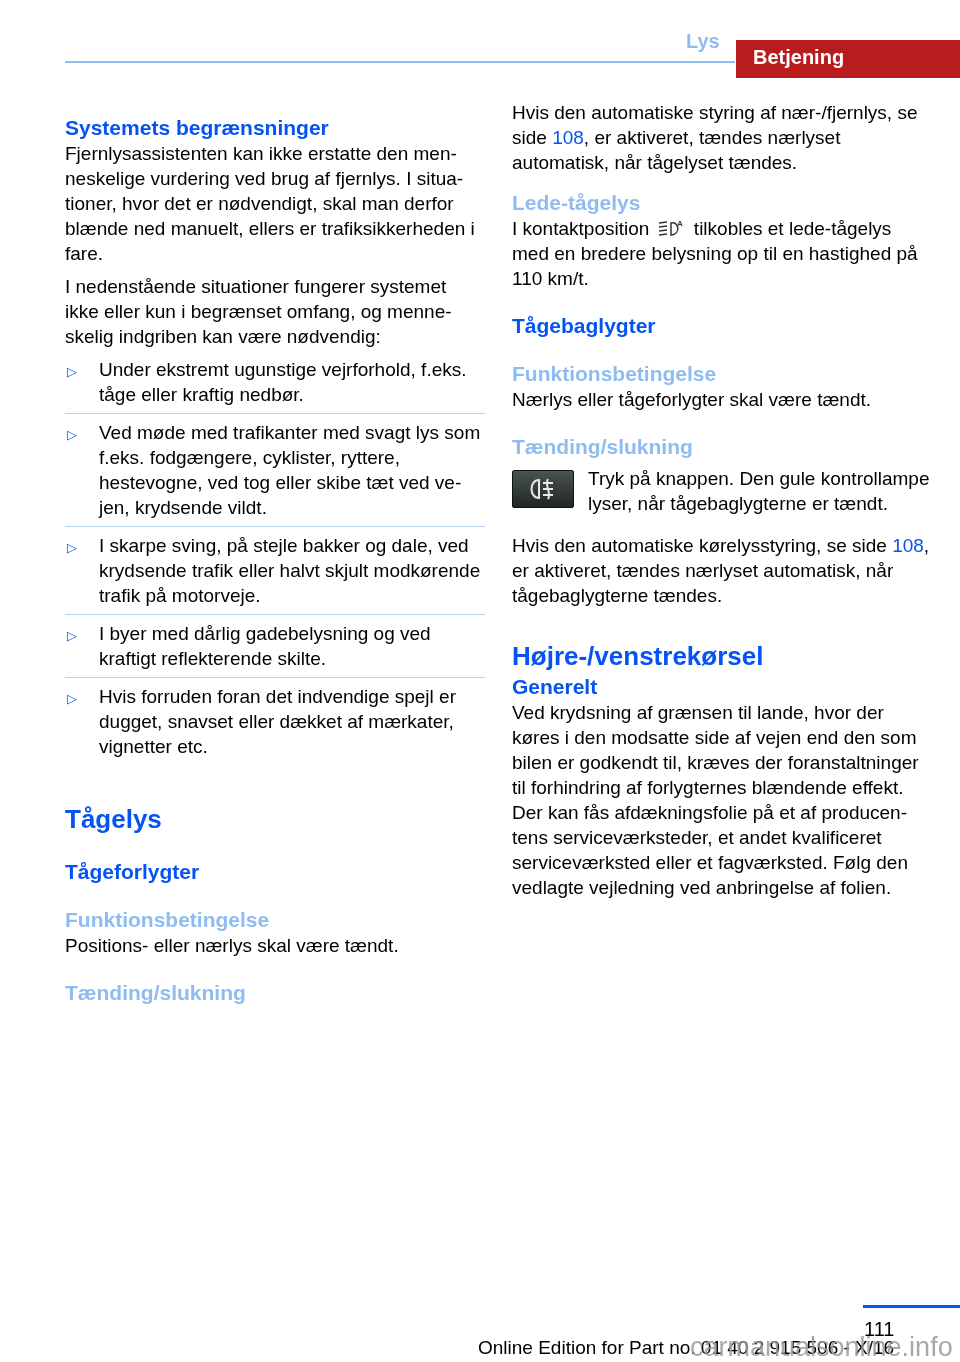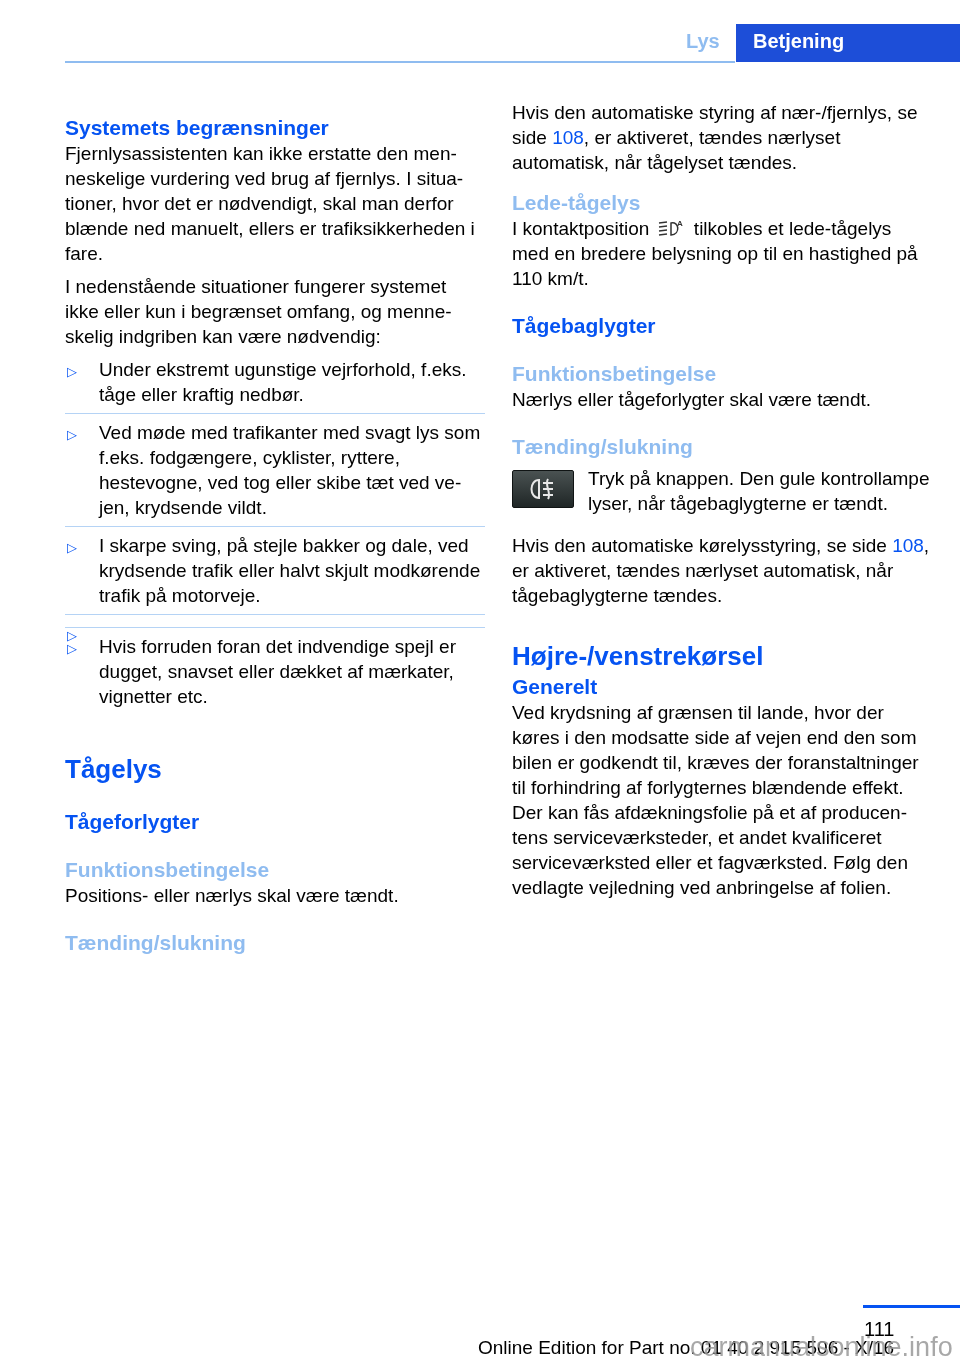--- a/index.html
+++ b/index.html
@@ -1,20 +1,20 @@
 <!DOCTYPE html>
 <html><head>
 <meta charset="utf-8">
 <style>
   html, body { margin:0; padding:0; background:#fff; }
   body { width:960px; height:1362px; position:relative; overflow:hidden;
          font-family:"Liberation Sans", "DejaVu Sans", sans-serif; color:#000; }
   .hdr-line { position:absolute; left:65px; top:61px; width:670px; height:2px; background:#8fbcf0; }
   .tab-lys { position:absolute; left:686px; top:30px; font-size:20px; font-weight:bold; color:#8fbcf0; }
-  .tab-bet { position:absolute; left:736px; top:24px; width:224px; height:38px; background:#1d4ed8;
+  .tab-bet { position:absolute; left:736px; top:40px; width:224px; height:38px; background:#b91c1c;
              color:#fff; font-size:20px; font-weight:bold; box-sizing:border-box; padding:6px 0 0 17px; }
   .col { position:absolute; top:100px; width:420px; }
   .col-l { left:65px; }
   .col-r { left:512px; width:420px; }
   p { margin:0; font-size:19px; line-height:25px; }
   a.ref { color:#0553f2; text-decoration:none; }
   .h1 { font-size:26px; font-weight:bold; color:#0553f2; line-height:36px; }
   .h2 { font-size:21px; font-weight:bold; color:#0553f2; line-height:26px; }
   .h3 { font-size:21px; font-weight:bold; color:#8fbcf0; line-height:26px; }
   ul.bul { list-style:none; margin:0; padding:0; }
@@ -42,21 +42,21 @@
 <div class="col col-l">
 
   <div class="h2" style="margin-top:15px;">Systemets begrænsninger</div>
   <p>Fjernlysassistenten kan ikke erstatte den men­neskelige vurdering ved brug af fjernlys. I situa­tioner, hvor det er nødvendigt, skal man derfor blænde ned manuelt, ellers er trafiksikkerhe­den i fare.</p>
   <p style="margin-top:8px;">I nedenstående situationer fungerer systemet ikke eller kun i begrænset omfang, og menne­skelig indgriben kan være nødvendig:</p>
 
   <ul class="bul" style="margin-top:6px;">
     <li><span class="tri">▷</span><span>Under ekstremt ugunstige vejrforhold, f.eks. tåge eller kraftig nedbør.</span></li>
     <li><span class="tri">▷</span><span>Ved møde med trafikanter med svagt lys som f.eks. fodgængere, cyklister, ryttere, hestevogne, ved tog eller skibe tæt ved ve­jen, krydsende vildt.</span></li>
     <li><span class="tri">▷</span><span>I skarpe sving, på stejle bakker og dale, ved krydsende trafik eller halvt skjult modkø­rende trafik på motorveje.</span></li>
-    <li><span class="tri">▷</span></li>
+    <li><span class="tri">▷</span><span>I byer med dårlig gadebelysning og ved kraftigt reflekterende skilte.</span></li>
     <li><span class="tri">▷</span><span>Hvis forruden foran det indvendige spejl er dugget, snavset eller dækket af mærkater, vignetter etc.</span></li>
   </ul>
 
   <div class="h1" style="margin-top:36px;">Tågelys</div>
   <div class="h2" style="margin-top:22px;">Tågeforlygter</div>
   <div class="h3" style="margin-top:22px;">Funktionsbetingelse</div>
   <p>Positions- eller nærlys skal være tændt.</p>
   <div class="h3" style="margin-top:22px;">Tænding/slukning</div>
 </div>
 

